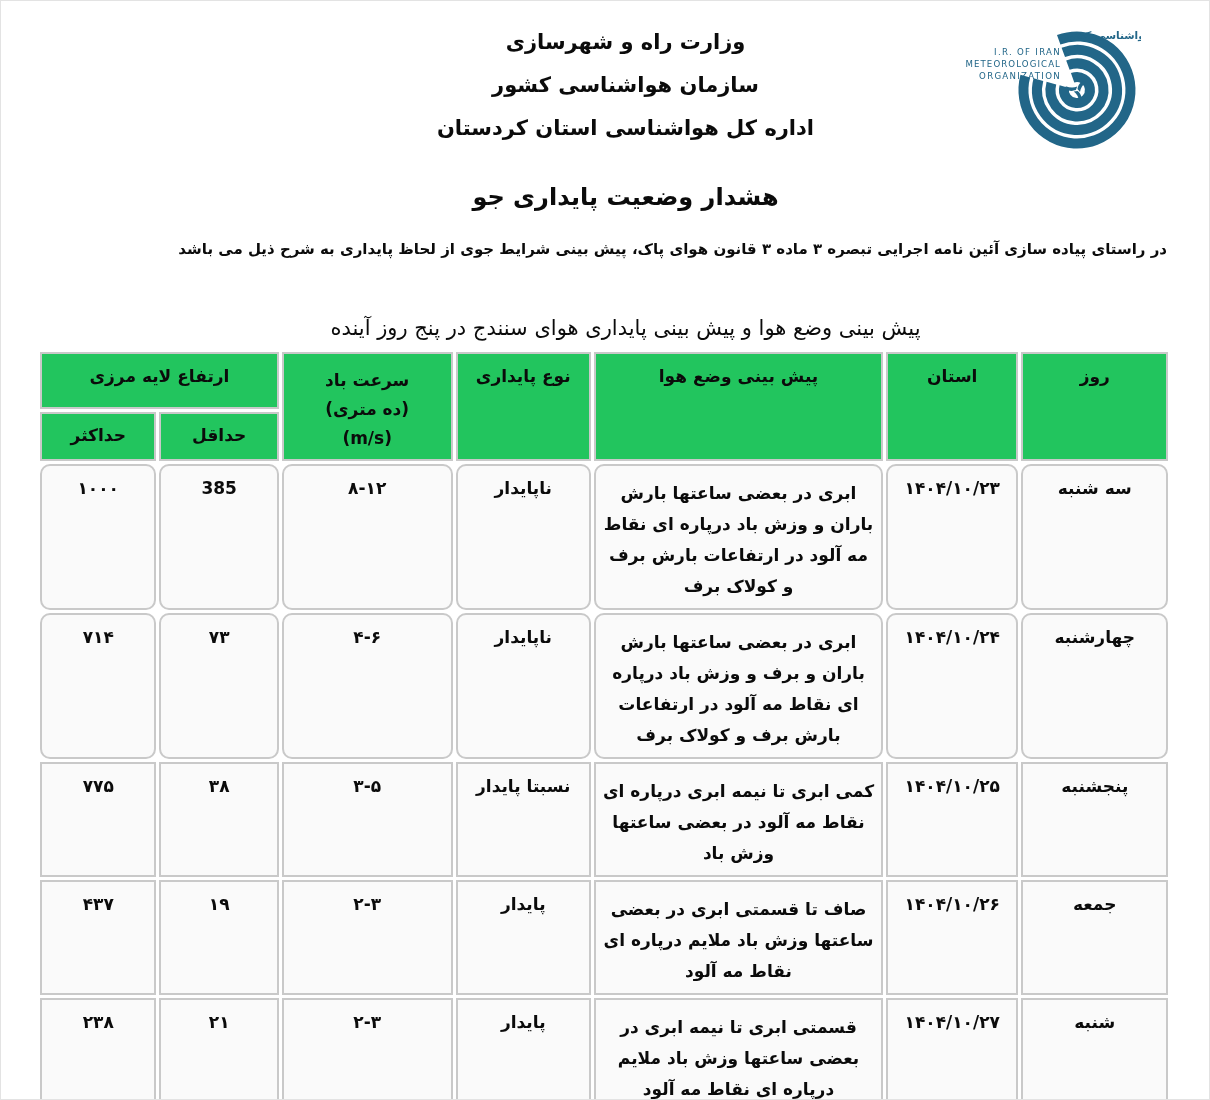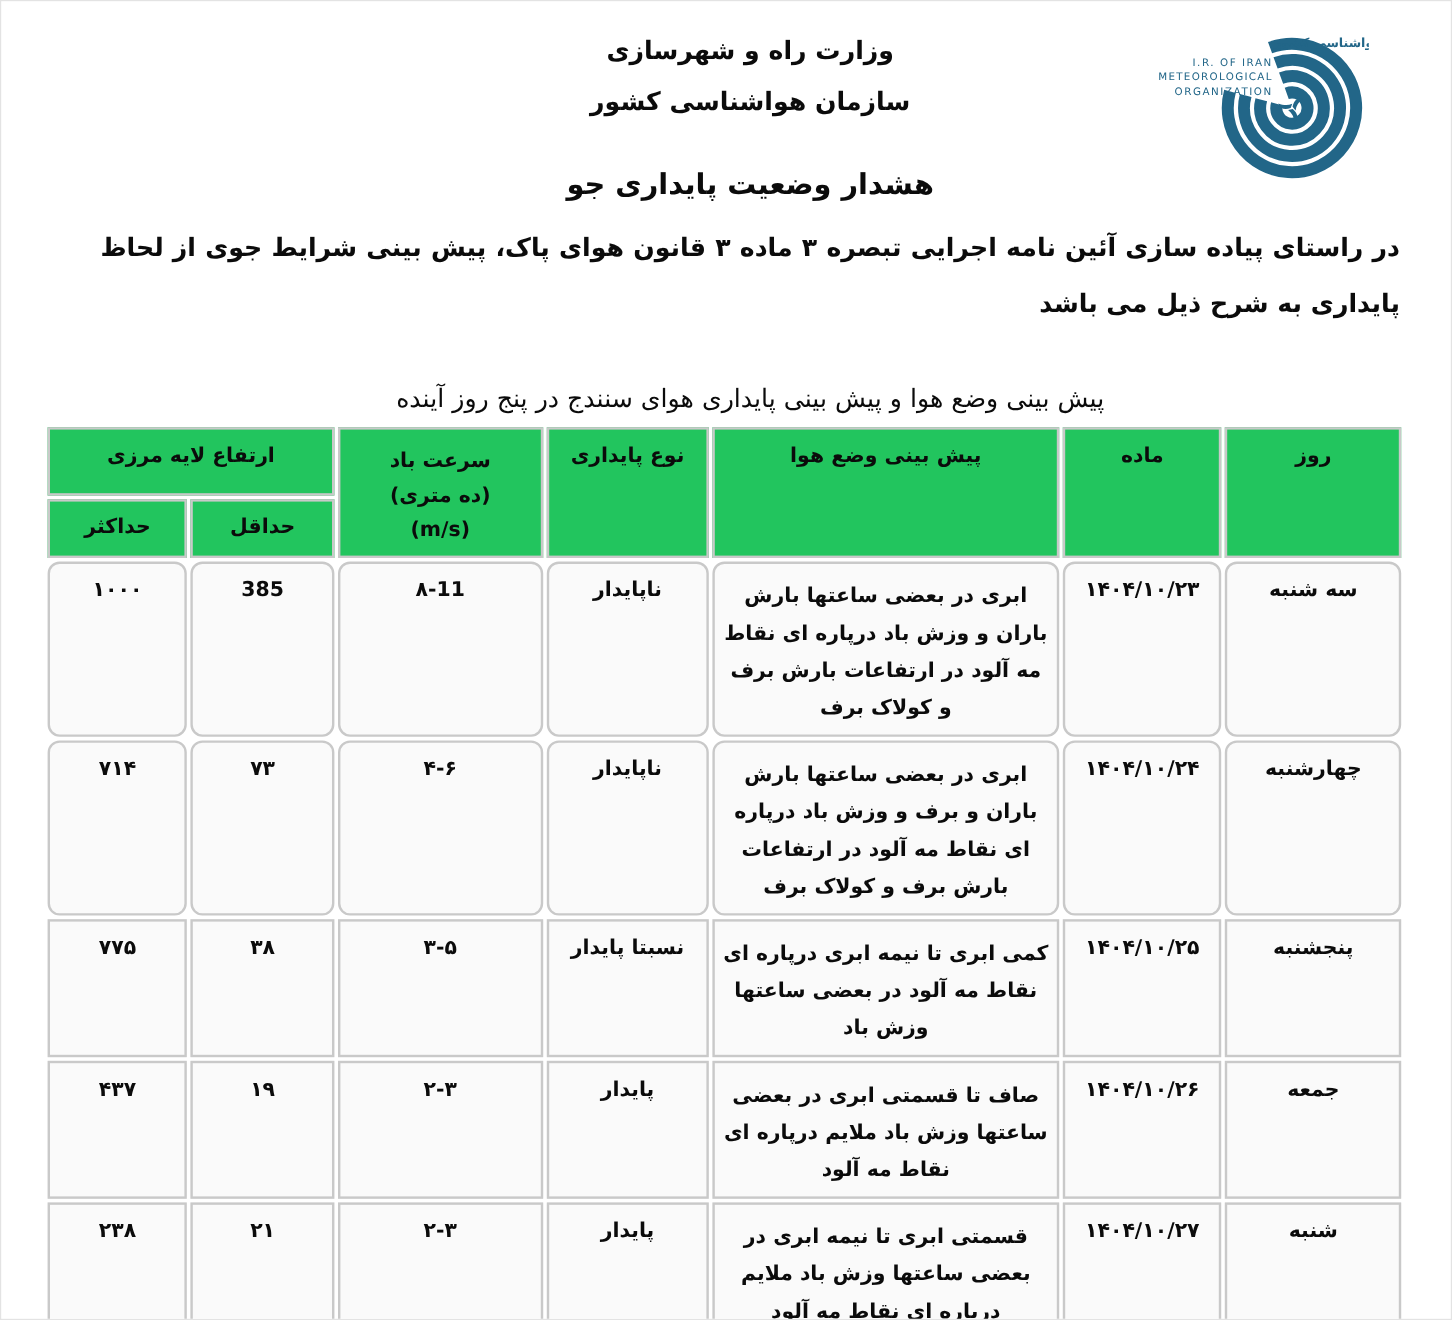--- a/index.html
+++ b/index.html
@@ -36,21 +36,21 @@
   .logo svg { width: 100%; height: 100%; display: block; }
   
   .doc-title {
     margin-top: 33px;
     text-align: center;
     font-size: 24px;
     font-weight: bold;
   }
   .intro {
     margin: 15px 42px 0 42px;
-    font-size: 21px;
+    font-size: 15px;
     font-weight: bold;
     line-height: 47px;
     text-align: justify;
   }
   .table-title {
     margin-top: 43px;
     text-align: center;
     font-size: 21px;
     font-weight: normal;
   }
@@ -87,20 +87,21 @@
   tr.r-short td { height: 62px; }
 </style>
 </head>
 <body>
 
 <div class="page">
 
   <div class="org-header">
     <div>وزارت راه و شهرسازی</div>
     <div>سازمان هواشناسی کشور</div>
+    <div>اداره کل هواشناسی استان کردستان</div>
   </div>
 
   <div class="logo">
     <svg viewBox="0 0 196 150" xmlns="http://www.w3.org/2000/svg">
       <g fill="none" stroke="#226688" stroke-width="10" stroke-linecap="butt">
         <path d="M127.6 64.8 A13 13 0 1 1 119.4 73.6"></path>
         <path d="M122.9 52.1 A26.5 26.5 0 1 1 106.4 70.1"></path>
         <path d="M118.3 39.4 A40 40 0 1 1 93.4 66.6"></path>
         <path d="M113.7 26.7 A53.5 53.5 0 1 1 80.3 63.1"></path>
       </g>
@@ -128,42 +129,42 @@
         <col style="width:132px">
         <col style="width:288px">
       <col style="width:135px">
         <col style="width:170px">
         <col style="width:119px">
         <col style="width:116px">
     </colgroup>
     <thead>
       <tr class="main-row">
         <th rowspan="2">روز</th>
-        <th rowspan="2">ماده</th>
+        <th rowspan="2">استان</th>
         <th rowspan="2">پیش بینی وضع هوا</th>
         <th rowspan="2">نوع پایداری</th>
         <th rowspan="2" class="wind-head">
           <div>سرعت باد</div>
           <div>(ده متری)</div>
           <div dir="ltr">(m/s)</div>
         </th>
         <th colspan="2">ارتفاع لایه مرزی</th>
       </tr>
       <tr class="sub-row">
         <th>حداقل</th>
         <th>حداکثر</th>
       </tr>
     </thead>
     <tbody>
       <tr class="r-tall">
         <td>سه شنبه</td>
         <td>۱۴۰۴/۱۰/۲۳</td>
         <td class="forecast-cell">ابری در بعضی ساعتها بارش باران و وزش باد درپاره ای نقاط مه آلود در ارتفاعات بارش برف و کولاک برف</td>
         <td>ناپایدار</td>
-        <td>۸-11</td>
+        <td>۸-۱۲</td>
         <td>385</td>
         <td>۱۰۰۰</td>
       </tr>
       <tr class="r-tall">
         <td>چهارشنبه</td>
         <td>۱۴۰۴/۱۰/۲۴</td>
         <td class="forecast-cell">ابری در بعضی ساعتها بارش باران و برف و وزش باد درپاره ای نقاط مه آلود در ارتفاعات بارش برف و کولاک برف</td>
         <td>ناپایدار</td>
         <td>۴-۶</td>
         <td>۷۳</td>

